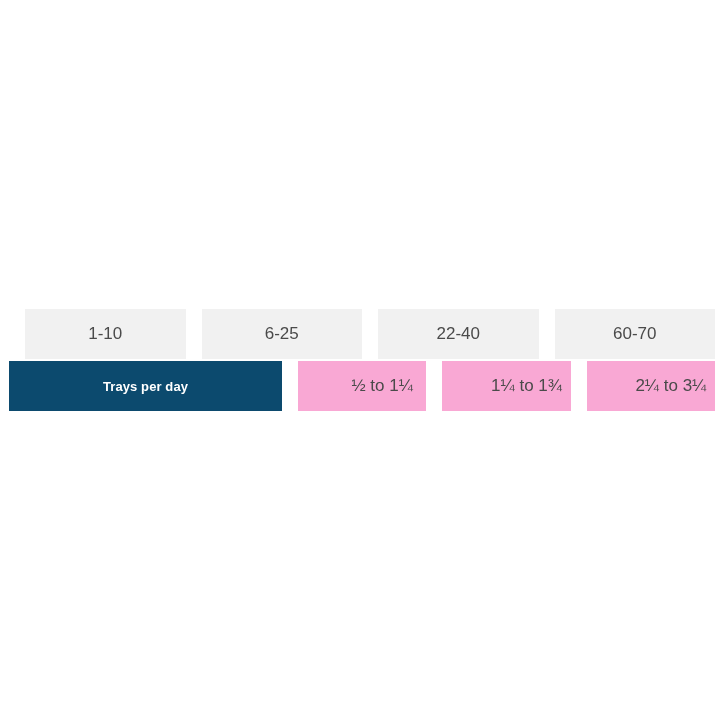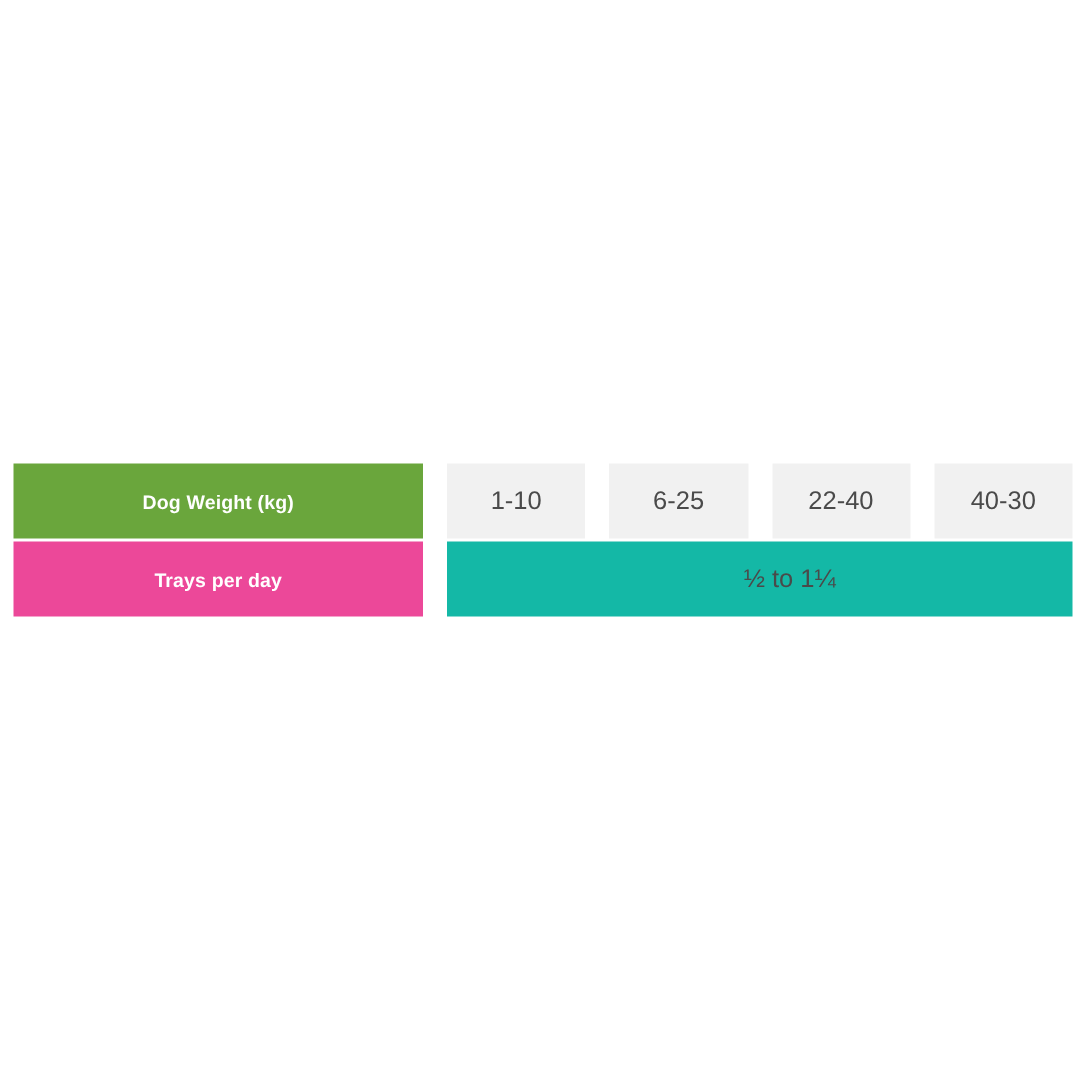--- a/index.html
+++ b/index.html
@@ -68,45 +68,46 @@
     color: #4a4a4a;
     box-sizing: border-box;
     margin-left: 16px;
   }
 
   .row-header .cell-value {
     background: #f1f1f1;
   }
 
   .row-body .cell-value {
-    background: #14b8a6;
+    background: #f9a8d4;
     padding-left: 40px;
   }
 
   .row-body .cell-label {
-    background: #ec4899;
+    background: #0c4a6e;
   }
 </style>
 </head>
 <body>
 
 <div class="page">
 
   <div class="feeding-table">
 
     <div class="table-row row-header">
-      <div class="cell-label">Dog Weight (kg)</div>
       <div class="cell-value">1-10</div>
       <div class="cell-value">6-25</div>
       <div class="cell-value">22-40</div>
-      <div class="cell-value">40-30</div>
+      <div class="cell-value">60-70</div>
     </div>
 
     <div class="table-row row-spacer"></div>
 
     <div class="table-row row-body">
       <div class="cell-label">Trays per day</div>
       <div class="cell-value">½ to 1¼</div>
+      <div class="cell-value">1¼ to 1¾</div>
+      <div class="cell-value">2¼ to 3¼</div>
     </div>
 
   </div>
 
 </div>
 
 </body></html>

